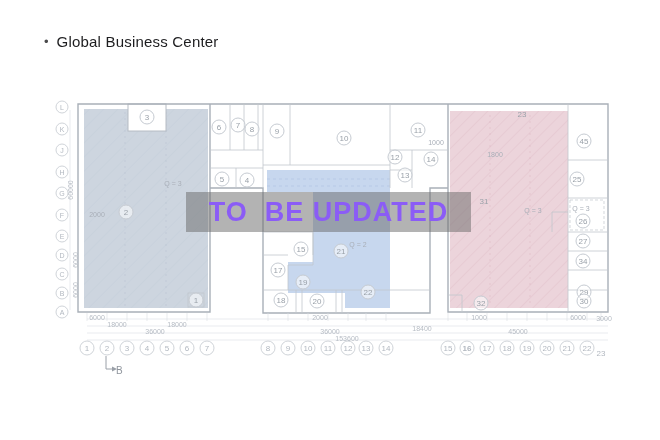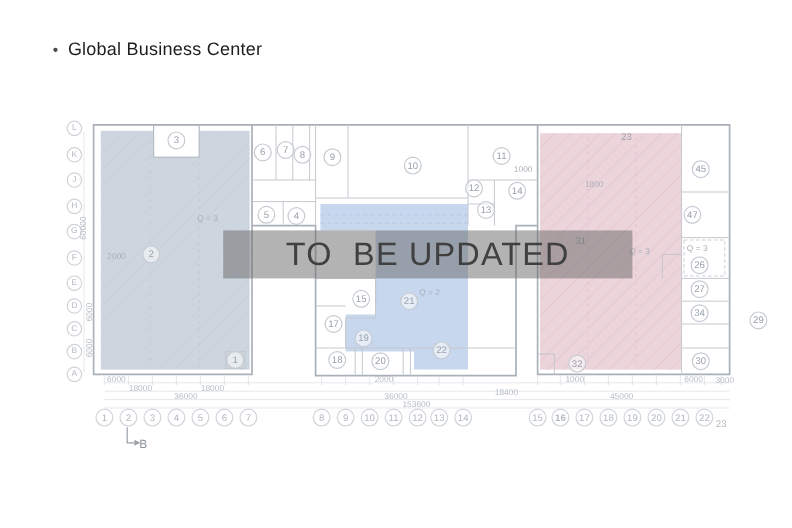--- a/index.html
+++ b/index.html
@@ -20,23 +20,23 @@
     font-size:8px;color:#b2b8c0;display:flex;align-items:center;justify-content:center;
     transform:translate(-50%,-50%);background:#fff;}
   .gnum.plain{border:none;background:none;width:auto;height:auto;}
   .room{position:absolute;width:13px;height:13px;border:1px solid #c6cbd2;border-radius:50%;
     font-size:8px;color:#9aa1a9;display:flex;align-items:center;justify-content:center;
     transform:translate(-50%,-50%);background:rgba(255,255,255,.55);}
   .room.plain{border:none;background:none;}
   .ann{position:absolute;transform:translate(-50%,-50%);font-size:7px;color:#a9afb8;white-space:nowrap;}
   .dim{position:absolute;transform:translate(-50%,-50%);font-size:7px;color:#b6bcc4;white-space:nowrap;}
   .vdim{transform:translate(-50%,-50%) rotate(-90deg);}
-  #watermark{position:absolute;left:186px;top:192px;width:341px;height:40px;
+  #watermark{position:absolute;left:186px;top:192px;width:285px;height:40px;
     background:rgba(104,104,104,.5);display:flex;align-items:center;justify-content:center;
-    font-weight:400;font-size:27px;letter-spacing:1px;color:#404040;white-space:pre;}
+    font-weight:700;font-size:27px;letter-spacing:1px;color:#8b5cf6;white-space:pre;}
   #b-marker{position:absolute;left:116px;top:365px;font-size:10px;color:#8f959d;}
 </style>
 </head>
 <body>
 
 <div id="stage">
 
   <div id="title-row">
     <span id="title-bullet">•</span>
     <span id="page-title">Global Business Center</span>
@@ -138,25 +138,25 @@
         <div class="room" style="left: 431px; top: 159px;">14</div>
         <div class="room" style="left: 301px; top: 249px;">15</div>
         <div class="room" style="left: 278px; top: 270px;">17</div>
         <div class="room" style="left: 281px; top: 300px;">18</div>
         <div class="room" style="left: 303px; top: 282px;">19</div>
         <div class="room" style="left: 317px; top: 301px;">20</div>
         <div class="room" style="left: 341px; top: 251px;">21</div>
         <div class="room" style="left: 368px; top: 292px;">22</div>
         <div class="room plain" style="left: 522px; top: 114px;">23</div>
         <div class="room" style="left: 584px; top: 141px;">45</div>
-        <div class="room" style="left: 577px; top: 179px;">47</div>
+        <div class="room" style="left: 577px; top: 179px;">25</div>
         <div class="room" style="left: 583px; top: 221px;">26</div>
         <div class="room" style="left: 583px; top: 241px;">27</div>
         <div class="room" style="left: 583px; top: 261px;">34</div>
-        <div class="room" style="left: 584px; top: 267px; margin-left: 48px;">29</div>
+        <div class="room" style="left: 584px; top: 292px;">29</div>
         <div class="room" style="left: 584px; top: 301px;">30</div>
         <div class="room plain" style="left: 484px; top: 201px;">31</div>
         <div class="room" style="left: 452px; top: 303px; margin-left: 29px;">32</div>
         <div class="ann" style="left: 173px; top: 183px;">Q = 3</div>
         <div class="ann" style="left: 97px; top: 214px;">2000</div>
         <div class="ann" style="left: 358px; top: 244px;">Q = 2</div>
         <div class="ann" style="left: 533px; top: 210px;">Q = 3</div>
         <div class="ann" style="left: 581px; top: 208px;">Q = 3</div>
         <div class="ann" style="left: 436px; top: 142px;">1000</div>
         <div class="ann" style="left: 495px; top: 154px;">1800</div>

